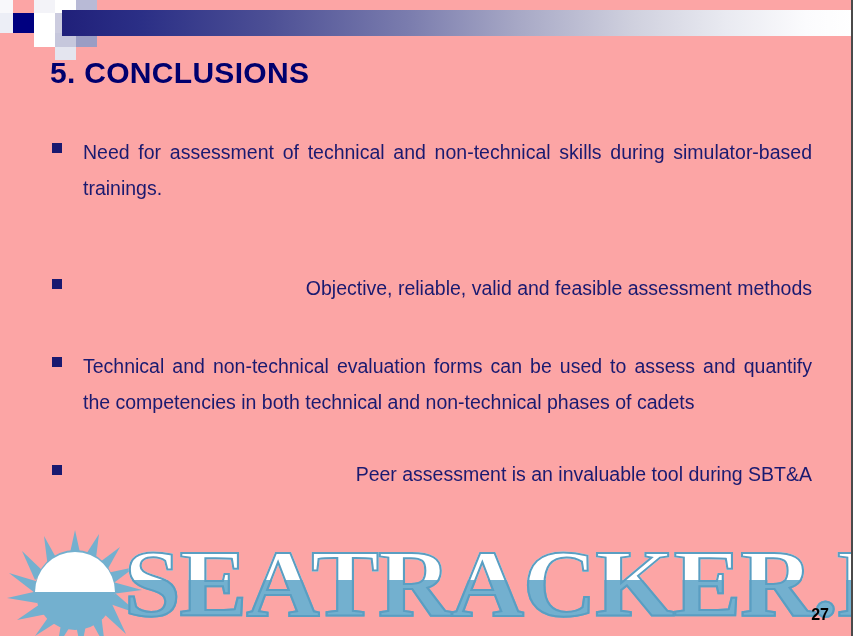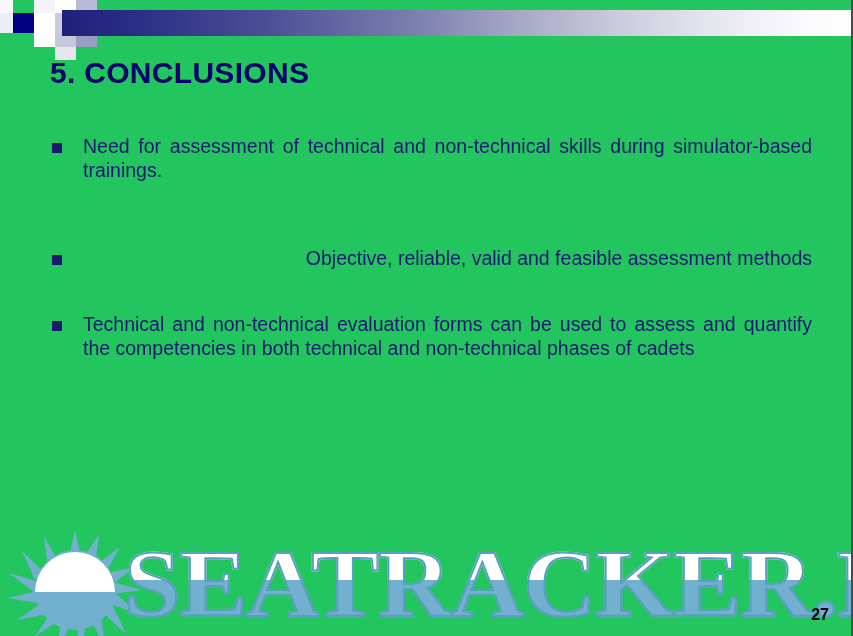--- a/index.html
+++ b/index.html
@@ -8,21 +8,21 @@
     background: #ffffff;
   }
   body {
     font-family: "Liberation Sans", sans-serif;
   }
 
   .slide {
     position: relative;
     width: 853px;
     height: 636px;
-    background: #22c55e;
+    background: #fca5a5;
     overflow: hidden;
     border-right: 2px solid #4a4a4a;
     box-sizing: border-box;
   }
 
   
   .header-deco {
     position: absolute;
     left: 0;
     top: 0;
@@ -74,21 +74,21 @@
     position: absolute;
     left: 52px;
     top: 134px;
     width: 760px;
   }
   .bullet-row {
     position: relative;
     padding-left: 31px;
     color: #1a1a70;
     font-size: 19.5px;
-    line-height: 24px;
+    line-height: 36px;
     text-align: justify;
   }
   .bullet-row .marker {
     position: absolute;
     left: 0;
     top: 9px;
     width: 10px;
     height: 10px;
     background: #191970;
   }
@@ -187,20 +187,24 @@
 
     <div class="gap-2"></div>
 
     <div class="bullet-row">
       <span class="marker"></span>
       <span class="txt">Technical and non-technical evaluation forms can be used to assess and quantify the competencies in both technical and non-technical phases of cadets</span>
     </div>
 
     <div class="gap-3"></div>
 
+    <div class="bullet-row nojustify">
+      <span class="marker"></span>
+      <span class="txt">Peer assessment is an invaluable tool during SBT&amp;A</span>
+    </div>
 
     <div class="gap-4"></div>
 
 
   </div>
 
   <div class="watermark">
     <svg class="sun" viewBox="0 0 146 120">
       <g fill="#73b0cf">
         <g id="rays">

